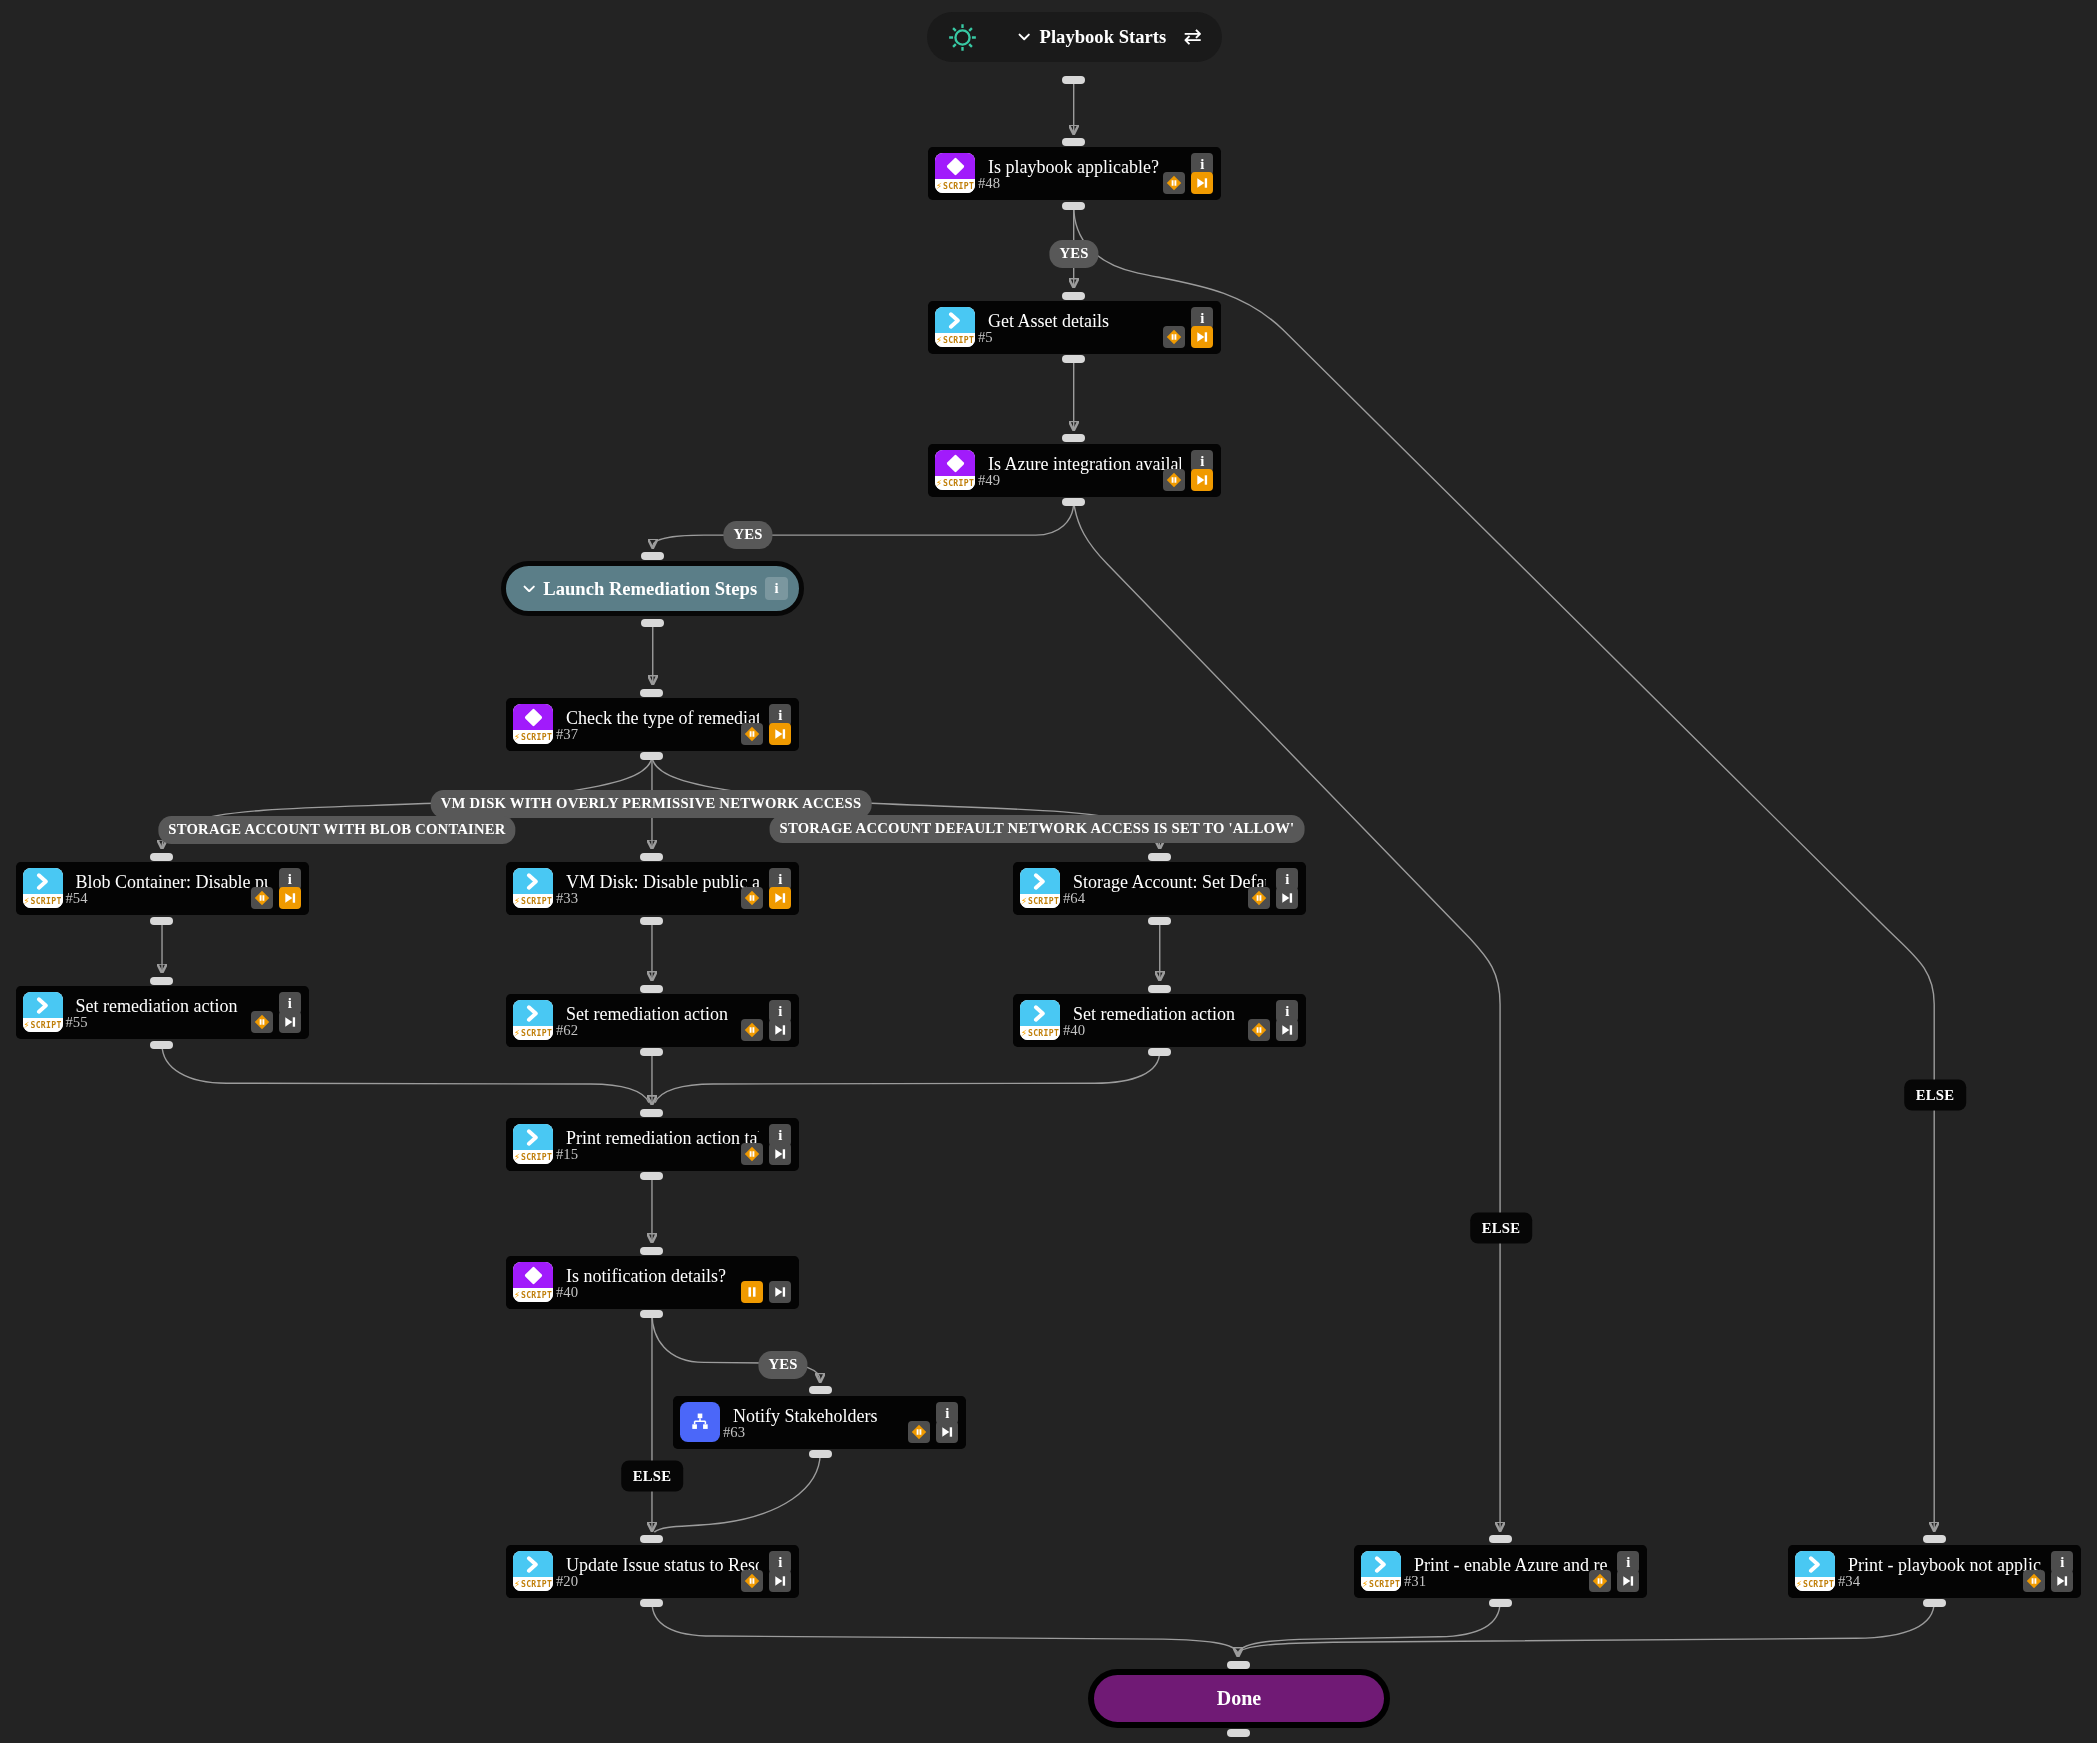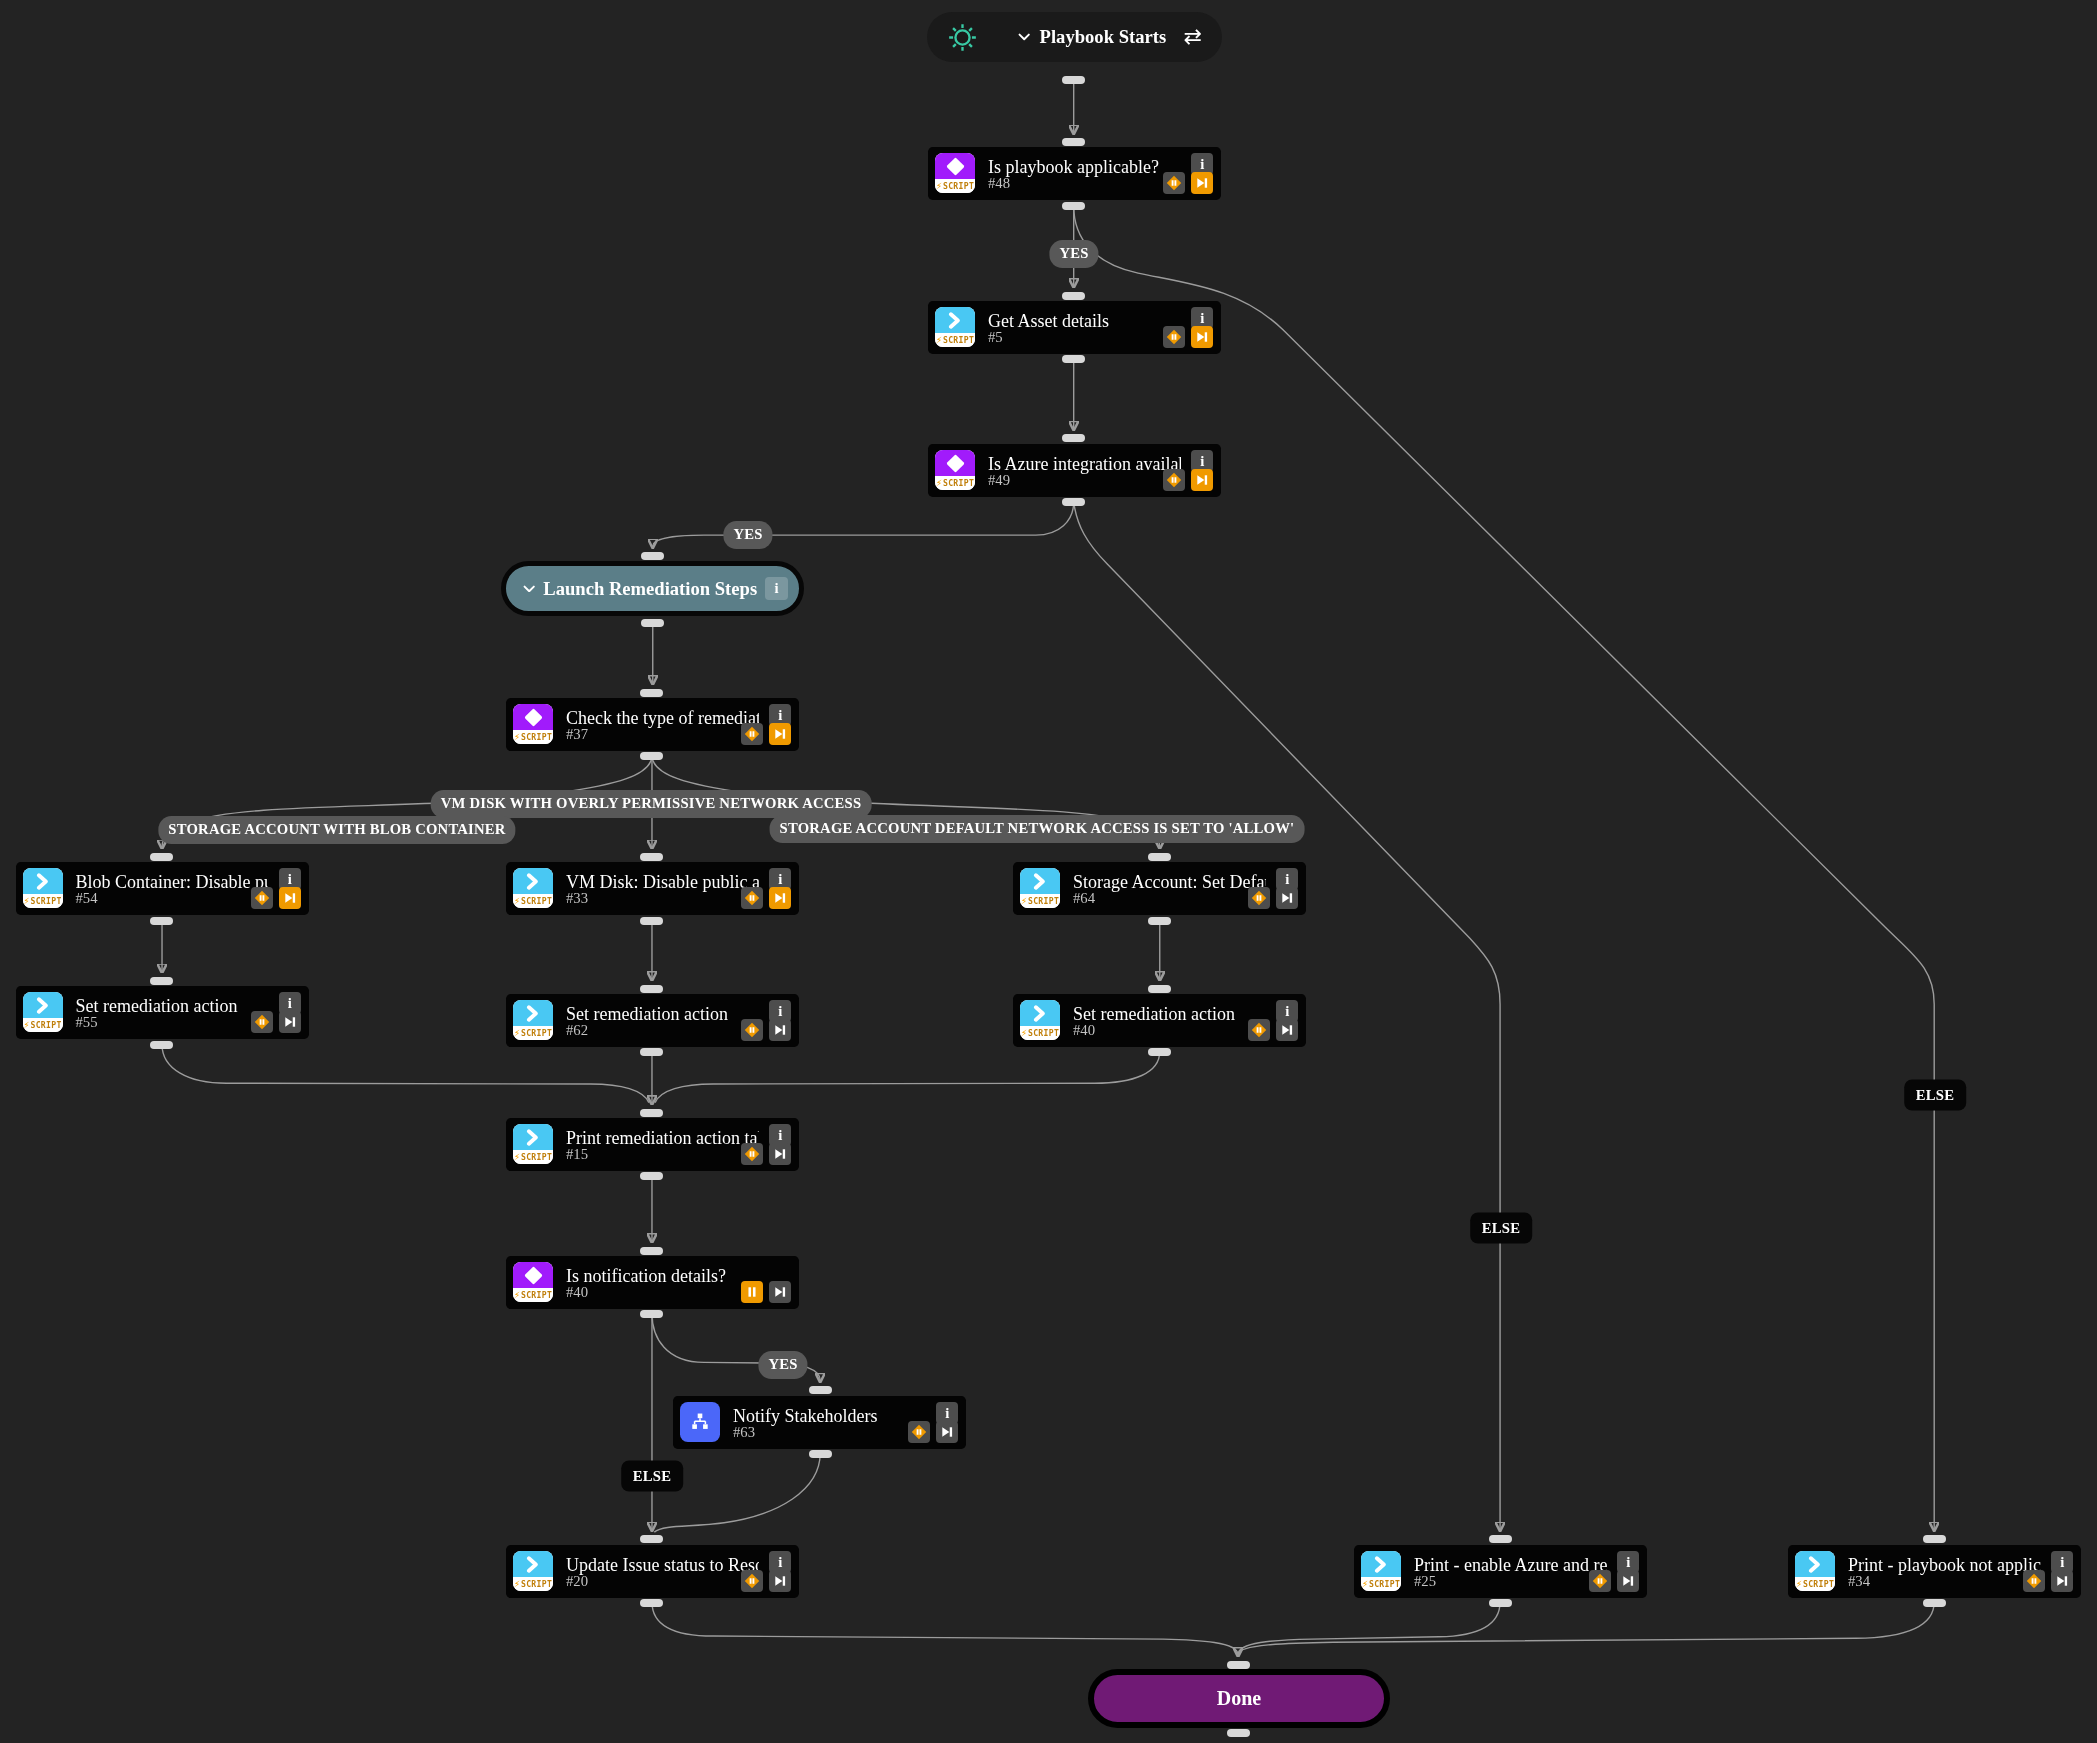--- a/index.html
+++ b/index.html
@@ -21,21 +21,21 @@
   .nicon{position:absolute;left:7px;top:6.2px;width:40px;height:40px;border-radius:7.8px;overflow:hidden;display:flex;flex-direction:column;background:#fff}
   .nicon.full{background:#4b67f9;align-items:center;justify-content:center}
   .nicon-top{flex:1;display:flex;align-items:center;justify-content:center}
   .nicon-top.blue{background:#49c8f3}
   .nicon-top.purple{background:#a11bfb}
   .nicon-strip{height:14px;background:#fff;display:flex;align-items:center;justify-content:center;
     font-family:"DejaVu Sans Mono",monospace;font-size:8.1px;font-weight:bold;color:#c07f0a;letter-spacing:0.3px}
   .bolt{color:#f7a60d;font-size:8.5px;margin-right:0.8px;font-family:"DejaVu Sans",sans-serif}
   .diamond{width:13px;height:13px;background:#fff;transform:rotate(45deg);border-radius:1.6px}
   .ntitle{position:absolute;left:60px;top:10px;right:40px;font-size:18px;color:#fff;white-space:nowrap;overflow:hidden}
-  .nnum{position:absolute;left:60px;bottom:8.5px;font-size:14.7px;color:#c4c4c4}
+  .nnum{position:absolute;left:50px;bottom:8.5px;font-size:14.7px;color:#c4c4c4}
   .btn{position:absolute;width:22px;height:22px;border-radius:3.9px;display:flex;align-items:center;justify-content:center}
   .btn.info{right:7.8px;top:6.2px;background:#4d4d4d;color:#fff;font-size:14.7px;font-weight:bold}
   .btn.pause{right:36px;bottom:6.2px;background:#4d4d4d}
   .btn.pause.solid{background:#f09a00}
   .btn.skip{right:7.8px;bottom:6.2px;background:#4d4d4d}
   .btn.skip.orange{background:#f09a00}
   .pill{position:absolute;display:flex;align-items:center;z-index:4}
   #start-pill{left:927px;top:12.4px;width:295px;height:50px;background:#1a1a1a;border-radius:25px}
   #start-pill .gear{margin-left:18.6px;display:flex}
   #start-pill .chev{margin-left:39px;display:flex}
@@ -598,21 +598,21 @@
         <svg width="15.5" height="17" viewBox="0 0 20 22">
           <path d="M5 3 L14 11 L5 19" fill="none" stroke="#fff" stroke-width="5" stroke-linecap="round" stroke-linejoin="round"></path>
         </svg>
       </div>
     <div class="nicon-strip">
         <span class="bolt">⚡</span>
         <span>SCRIPT</span>
       </div>
   </div>
   <div class="ntitle">Print - enable Azure and re-run this pl…</div>
-  <div class="nnum">#25</div>
+  <div class="nnum">#31</div>
   <div class="btn info">
       <span>i</span>
     </div>
   <div class="btn pause">
       <svg width="22" height="22" viewBox="0 0 28 28">
         <rect x="7.5" y="7.5" width="13" height="13" transform="rotate(45 14 14)" fill="#f09a00"></rect>
         <rect x="11" y="10.5" width="2.4" height="7" fill="#fff"></rect>
         <rect x="14.6" y="10.5" width="2.4" height="7" fill="#fff"></rect>
       </svg>
     </div>

